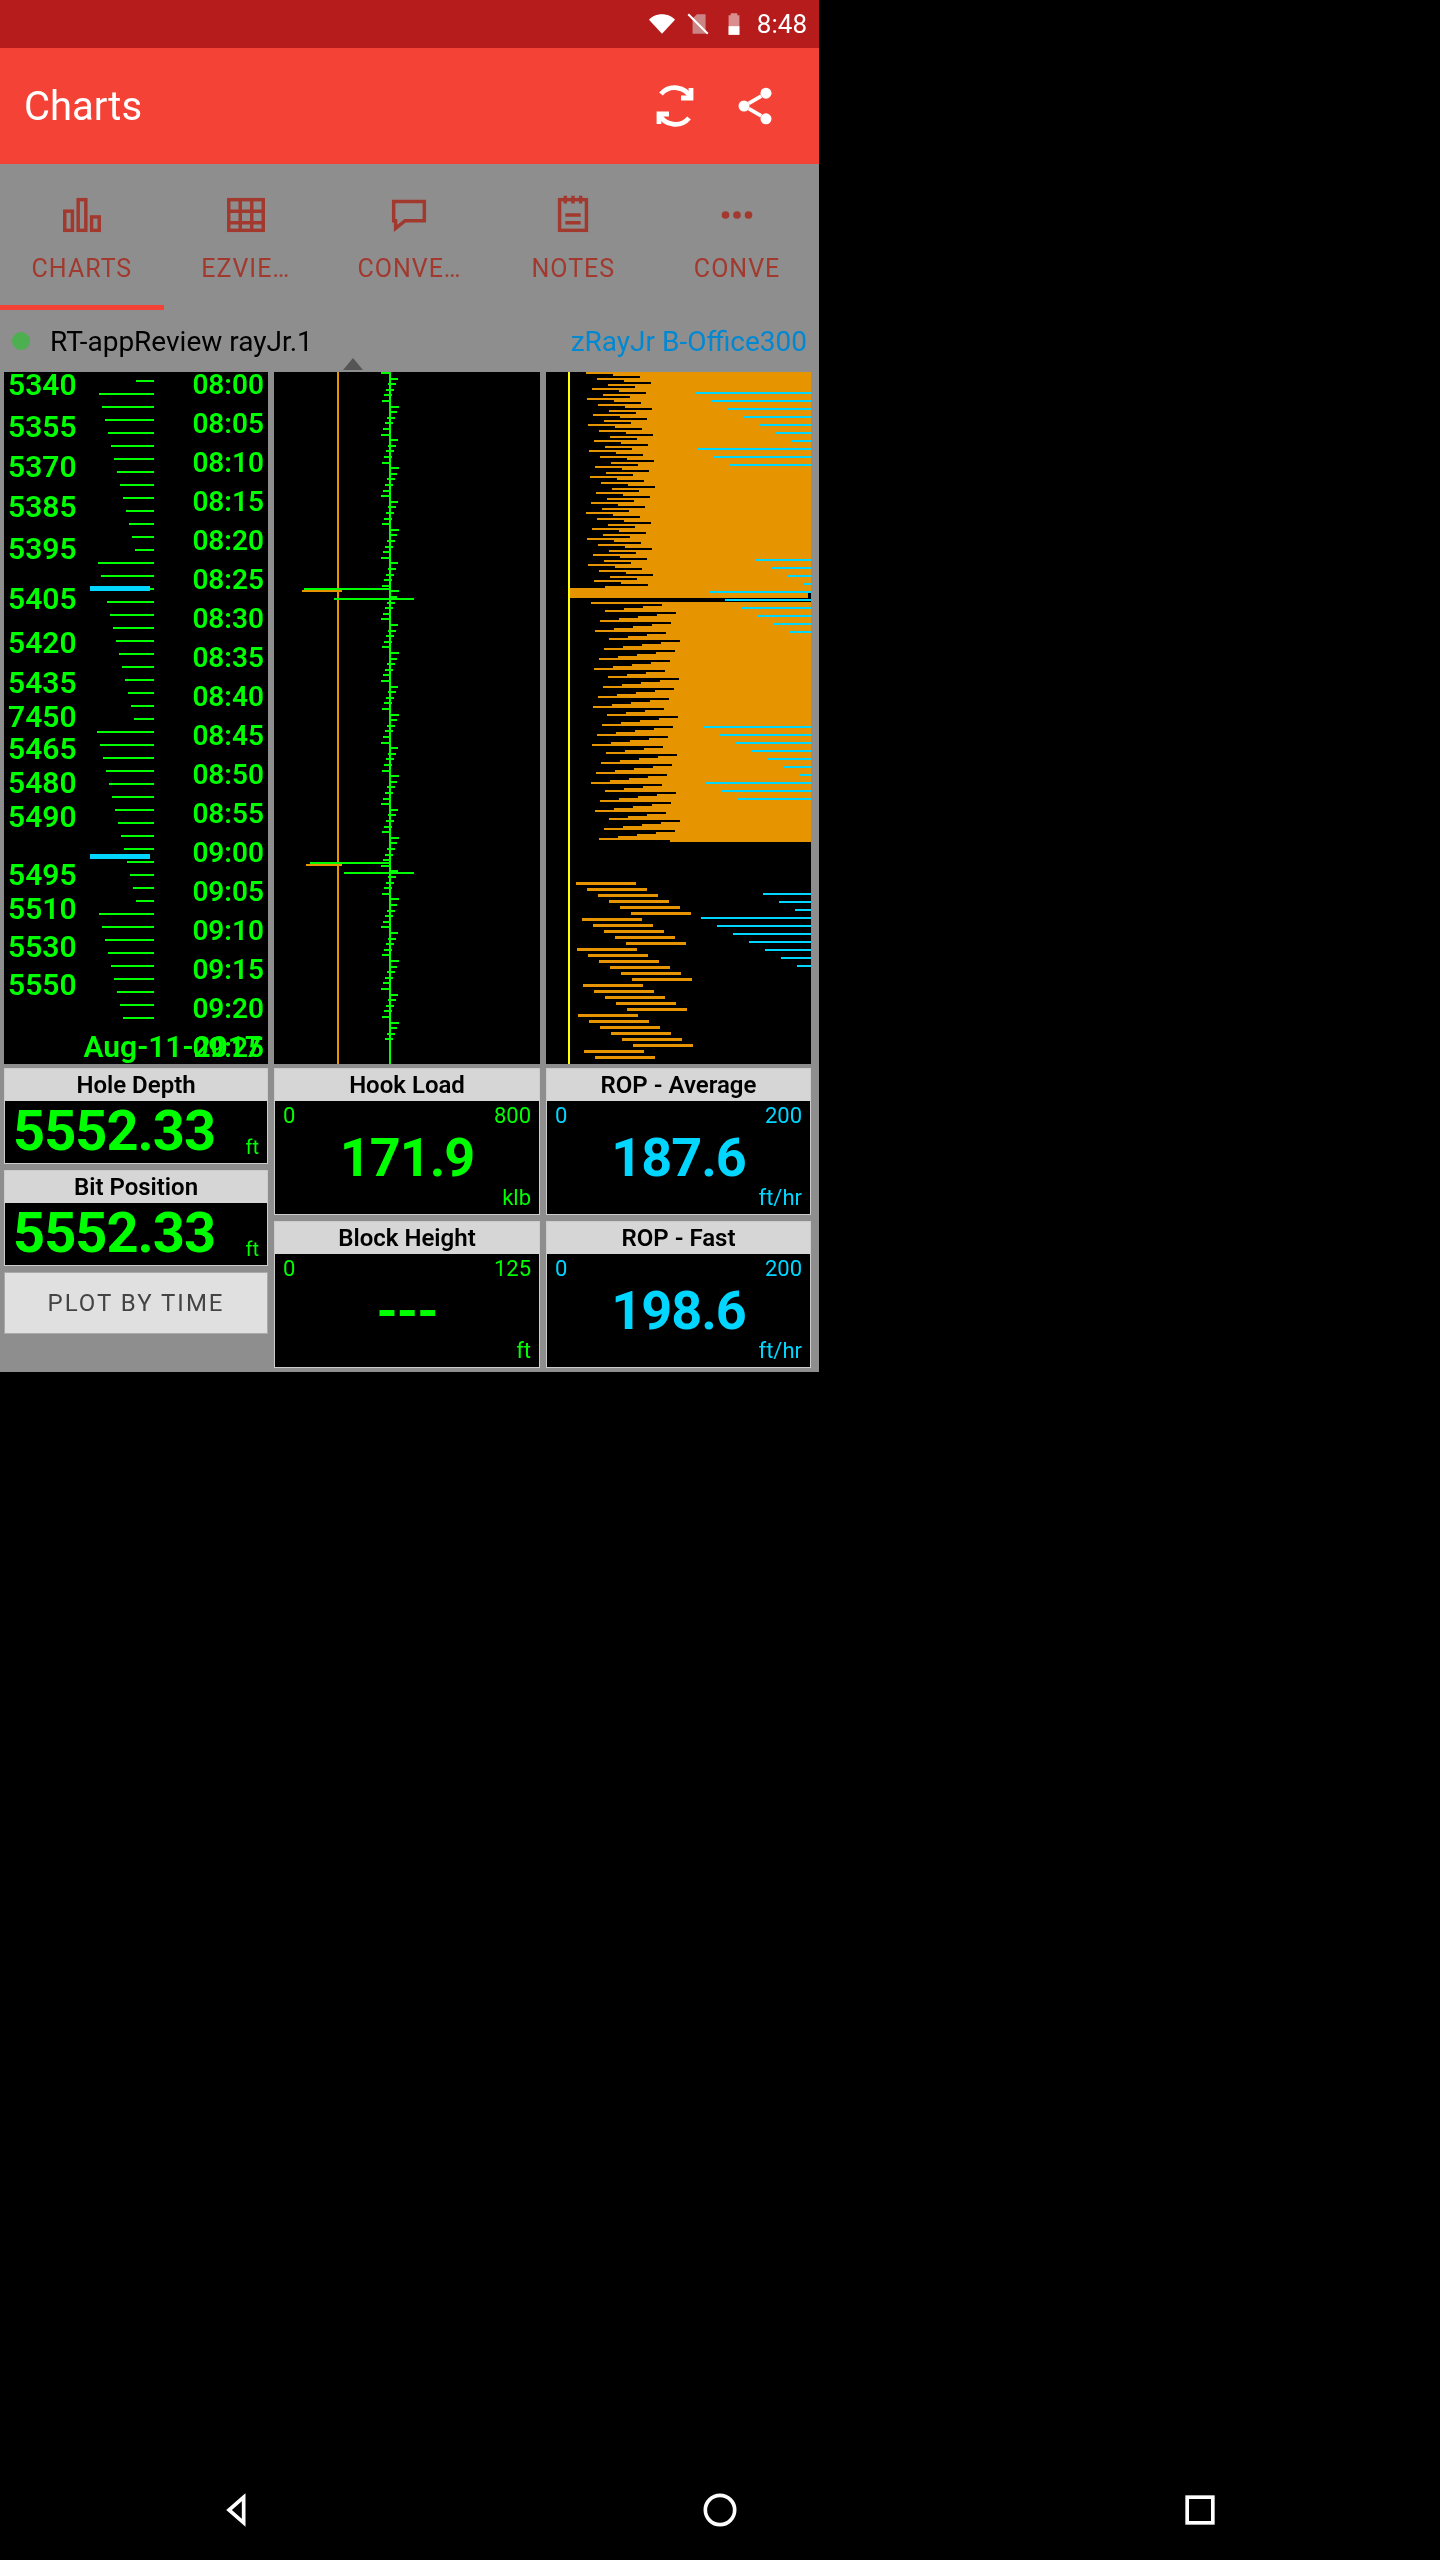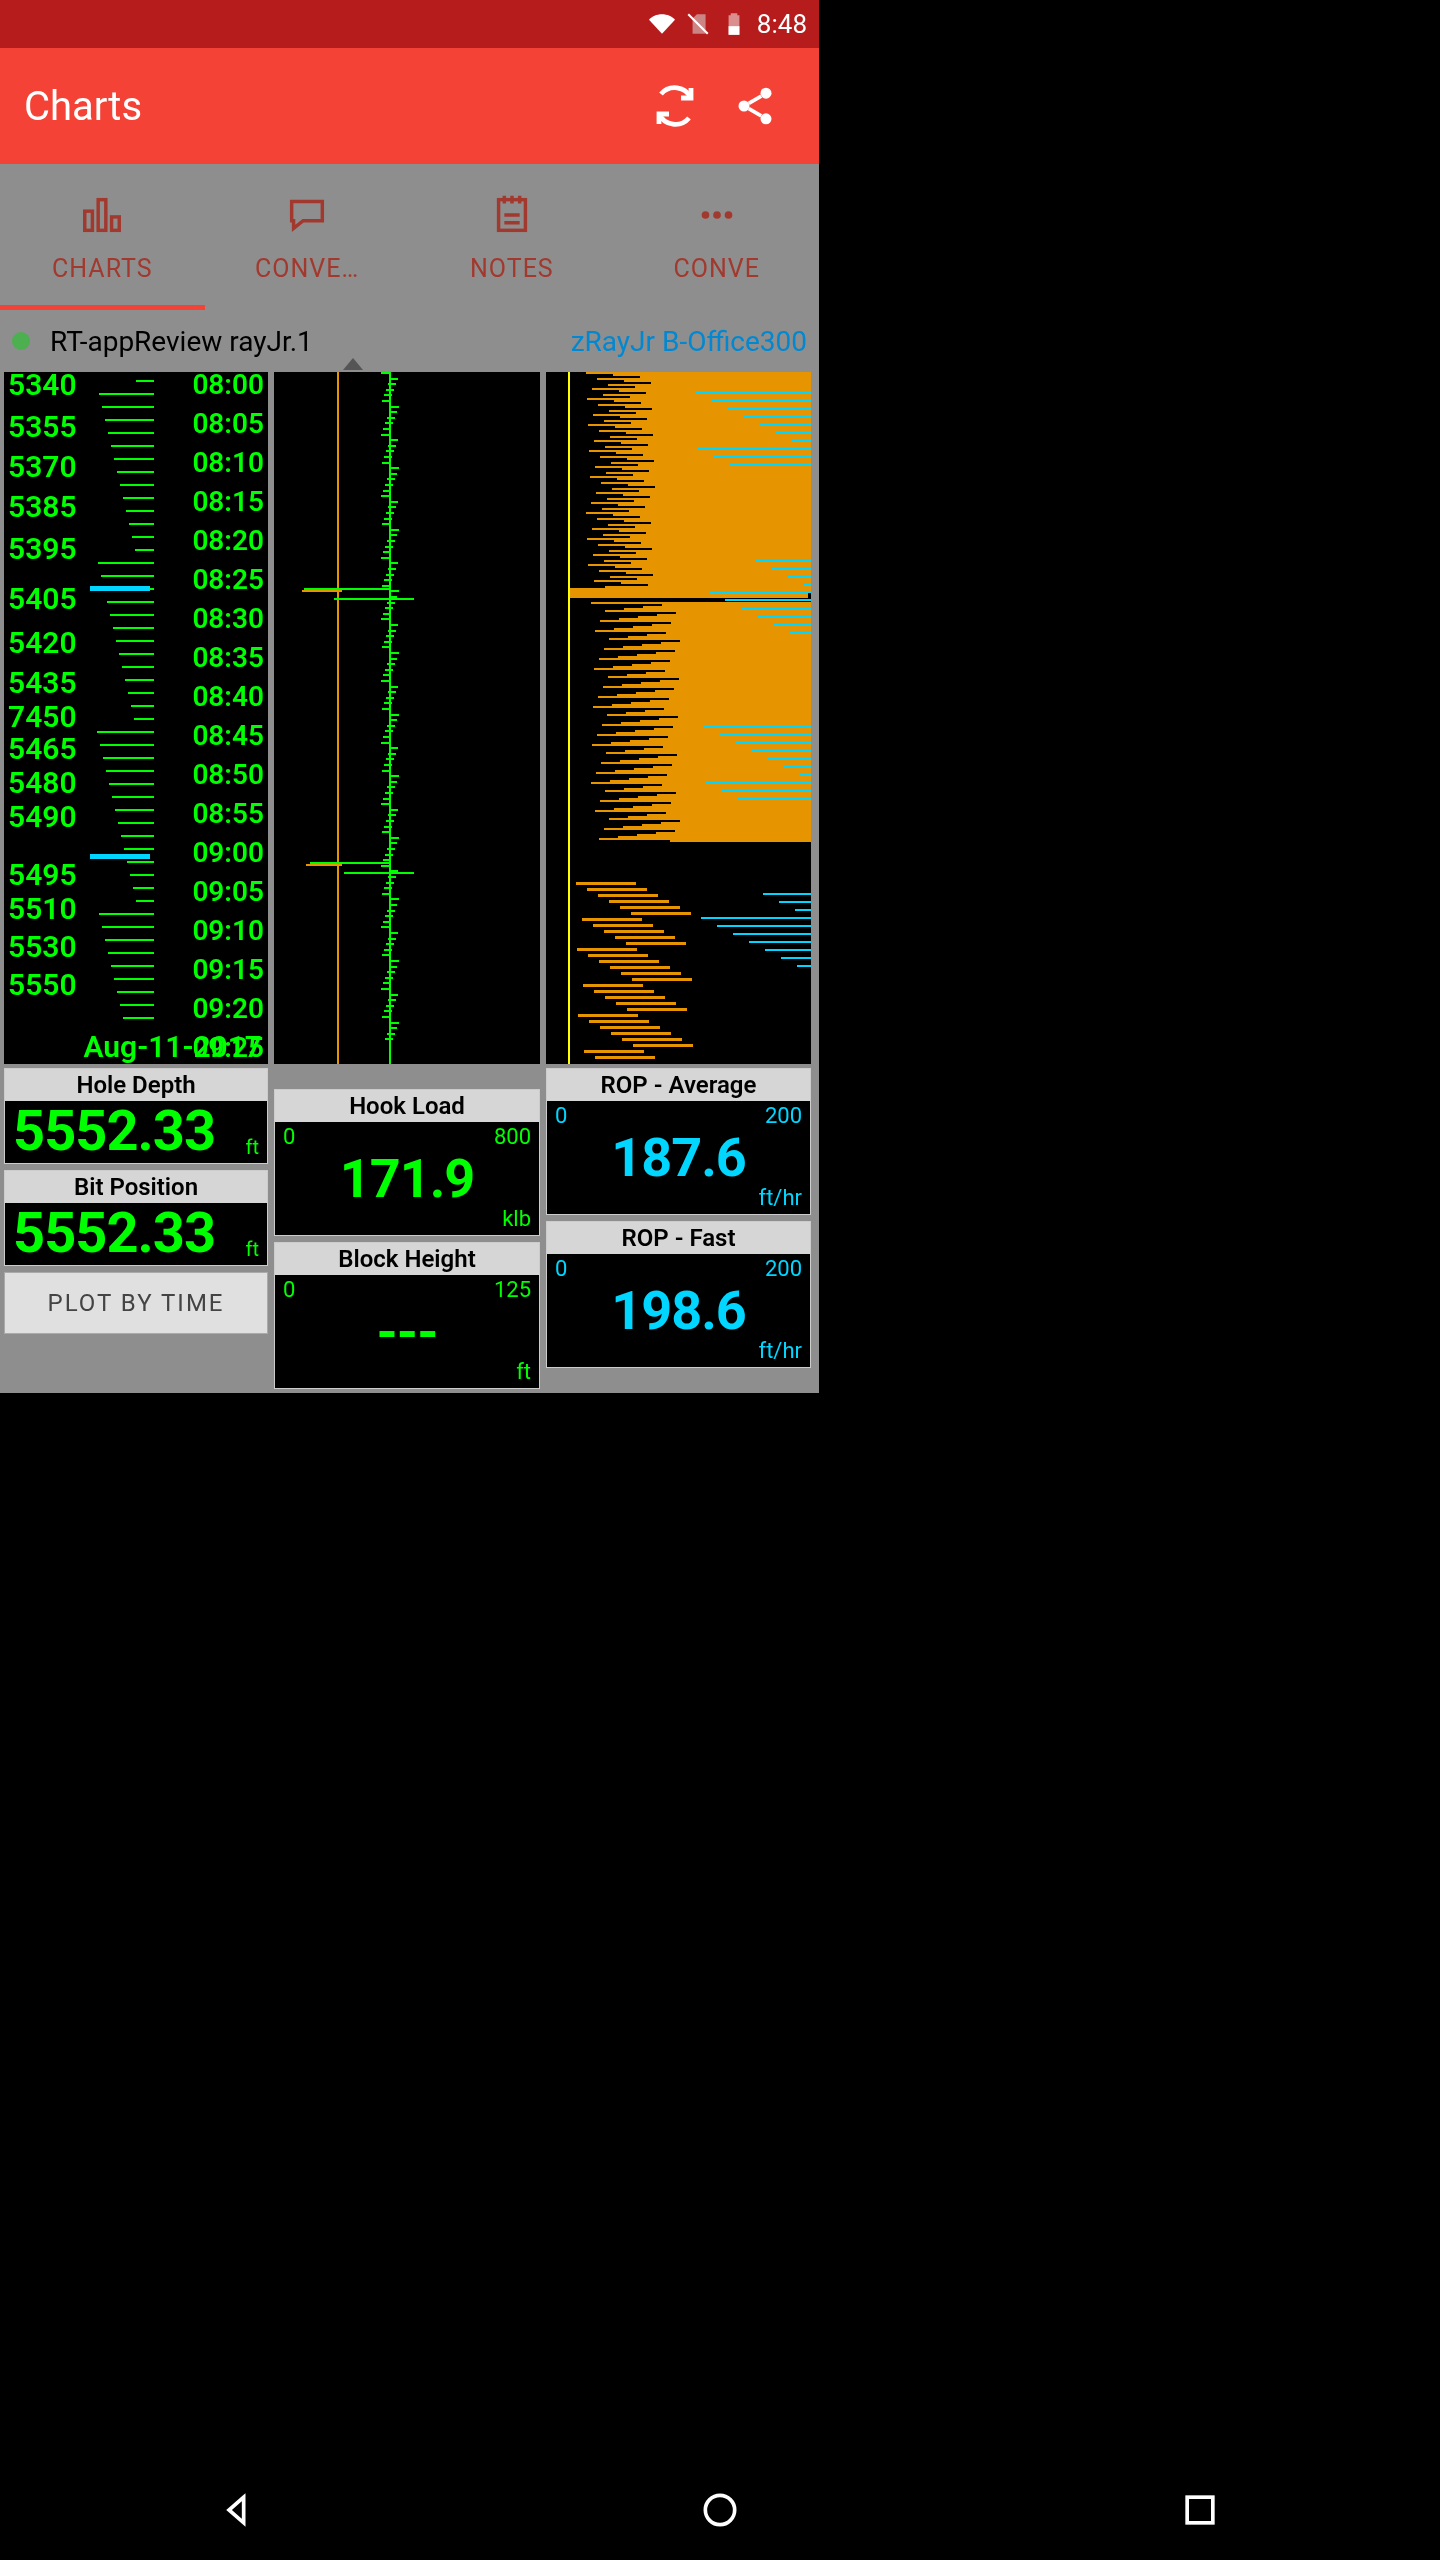--- a/index.html
+++ b/index.html
@@ -35,21 +35,21 @@
   .trace-g { position:absolute; top:0; bottom:0; width:2px; background:#00FF00; }
   .trace-y { position:absolute; top:0; bottom:0; width:2px; background:#FFFF00; }
   .spike { position:absolute; height:2px; background:#00FF00; }
   .spike-o { position:absolute; height:2px; background:#E69500; }
   .noise { position:absolute; height:2px; }
   .track3 .fill { position:absolute; background:#E69500; }
   .track3 .fillc { position:absolute; background:#00D6FF; }
   .gauges { padding:4px; display:flex; gap:6px; background:#8E8E8E; }
   .gcol { display:flex; flex-direction:column; gap:6px; }
   .gcol1 { width:264px; }
-  .gcol2 { width:266px;margin-top:21px; }
+  .gcol2 { width:266px; }
   .gcol3 { width:265px; }
   .gauge { background:#000; border:1px solid #ccc; }
   .g-title { background:#D6D6D6; color:#000; text-align:center; font-size:24px; font-weight:600; padding:2px 0; }
   .g-body { position:relative; padding:2px 8px 4px; }
   .g-val-big { color:#00FF00; font-size:56px; font-weight:700; letter-spacing:-1px; line-height:1; text-align:left; }
   .g-unit { position:absolute; right:8px; bottom:4px; color:#00FF00; font-size:20px; }
   .g-range { height:36px; display:flex; justify-content:space-between; color:#00FF00; font-size:22px; padding:2px 8px 0; }
   .g-range.cy { color:#00D6FF; }
   .g-mid { text-align:center; color:#00FF00; font-size:54px; font-weight:700; letter-spacing:-1px; line-height:1; margin-top:-6px; }
   .g-mid.cy { color:#00D6FF; }
@@ -102,20 +102,27 @@
 </div>
 
 <div class="tabs">
   <div class="tab active">
     <span class="ticon"><svg viewBox="0 0 24 24" fill="none" stroke="#A2392E" stroke-width="1.8">
           <rect x="3" y="10" width="4" height="10"></rect>
           <rect x="10" y="4" width="4" height="16"></rect>
           <rect x="17" y="13" width="4" height="7"></rect>
         </svg></span>
     <span>CHARTS</span>
+  </div>
+  <div class="tab">
+    <span class="ticon"><svg viewBox="0 0 24 24" fill="none" stroke="#A2392E" stroke-width="1.8">
+          <rect x="3" y="4" width="18" height="16"></rect>
+          <path d="M3 10h18M3 16h18M9 4v16M15 4v16"></path>
+        </svg></span>
+    <span>EZVIE…</span>
   </div>
   <div class="tab">
     <span class="ticon"><svg viewBox="0 0 24 24" fill="none" stroke="#A2392E" stroke-width="1.8">
           <path d="M4 5h16v10H10l-5 4v-4H4z"></path>
         </svg></span>
     <span>CONVE…</span>
   </div>
   <div class="tab">
     <span class="ticon"><svg viewBox="0 0 24 24" fill="none" stroke="#A2392E" stroke-width="1.8">
           <rect x="5" y="4" width="14" height="16"></rect>

